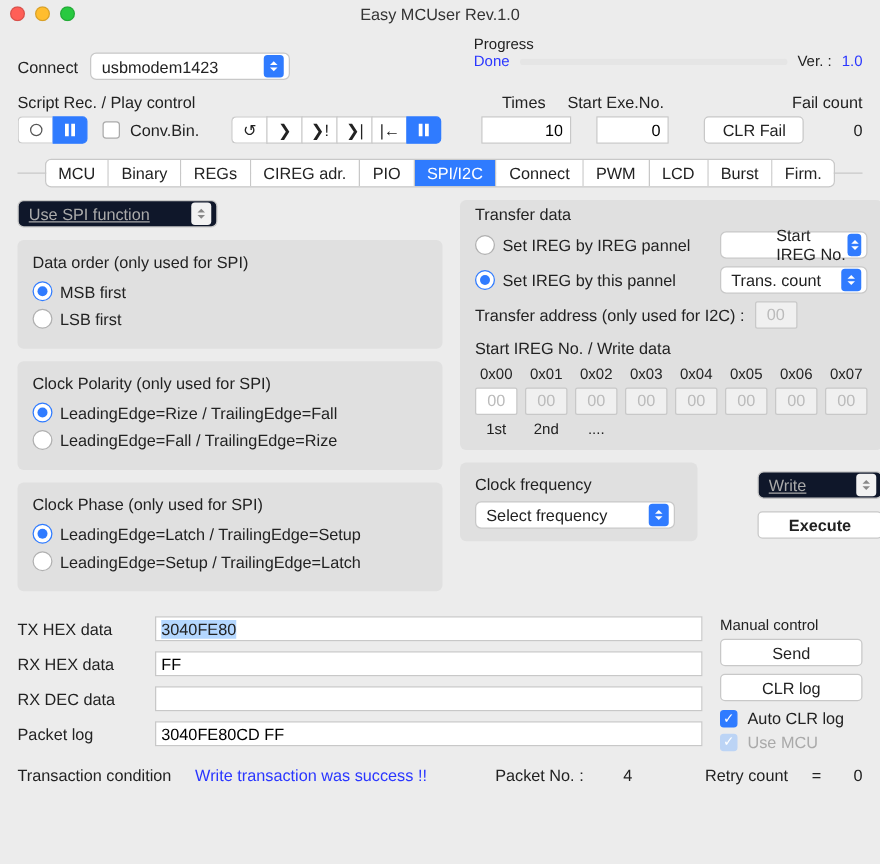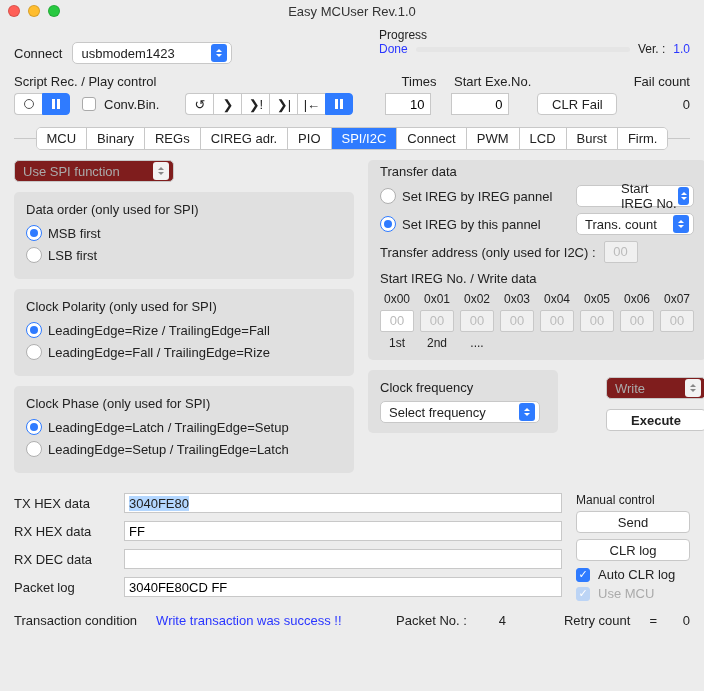--- a/index.html
+++ b/index.html
@@ -12,21 +12,21 @@
   .title { position:absolute; left:0; right:0; text-align:center; font-size:13px; color:#333; }
   .row { display:flex; align-items:center; }
   .content { padding:6px 14px 10px 14px; }
   .select { display:inline-flex; align-items:center; justify-content:space-between; background:#fff; border:1px solid #c8c8c8; border-radius:5px; height:22px; padding:0 4px 0 8px; font-size:13px; }
   .select .arrows, .arrowbtn { width:16px; height:18px; background:#2f7bff; border-radius:3px; display:flex; flex-direction:column; align-items:center; justify-content:center; }
   .select .arrows::before, .select .arrows::after, .arrowbtn::before, .arrowbtn::after { content:""; width:0; height:0; border-left:3px solid transparent; border-right:3px solid transparent; }
   .select .arrows::before, .arrowbtn::before { border-bottom:3px solid #fff; margin-bottom:2px; }
   .select .arrows::after, .arrowbtn::after { border-top:3px solid #fff; }
   .select.grey .arrows { background:#f2f2f2; }
   .select.grey .arrows::before { border-bottom-color:#888; } .select.grey .arrows::after { border-top-color:#888; }
-  .select.disabled { color:#aaa; background:#7f1d1d; }
+  .select.disabled { color:#aaa; background:#0f172a;text-decoration:underline; }
   .label { font-size:13px; }
   .progress { flex:1; height:5px; background:#e5e5e5; border-radius:3px; }
   .small { font-size:12px; }
   .btn { background:#fff; border:1px solid #c8c8c8; border-radius:4px; height:22px; display:inline-flex; align-items:center; justify-content:center; font-size:13px; cursor:default; padding:0 10px; }
   .btn.icon { width:28px; padding:0; }
   .btn.blue { background:#2f7bff; border-color:#2f7bff; color:#fff; }
   .btn.group-l { border-radius:4px 0 0 4px; border-right:none; }
   .btn.group-r { border-radius:0 4px 4px 0; }
   .input { background:#fff; border:1px solid #c8c8c8; height:22px; padding:0 6px; font-size:13px; text-align:right; }
   input.txt { background:#fff; border:1px solid #c8c8c8; height:20px; padding:0 4px; font-size:13px; font-family:inherit; }
@@ -123,21 +123,21 @@
         <div class="btn icon" style="border-radius:0;border-right:none;">❯|</div>
         <div class="btn icon" style="border-radius:0;border-right:none;">|←</div>
         <div class="btn icon blue group-r">
             <span style="display:flex;gap:2px;">
               <span style="width:3px;height:10px;background:#fff;"></span>
               <span style="width:3px;height:10px;background:#fff;"></span>
             </span>
           </div>
       </div>
       <div style="width:20px;"></div>
-      <input class="input" style="width: 46px;" value="10">
+      <input class="input" style="width: 72px;" value="10">
       <input class="input" style="width: 58px; margin-left: 14px;" value="0">
       <div style="width:16px;"></div>
       <div class="btn" style="width:80px;">CLR Fail</div>
       <span style="flex:1;"></span>
       <span>0</span>
     </div>
 
     <div class="hr-tabs row" style="justify-content:center;">
       <div class="tabs" id="tabs">
           <div class="tab">MCU</div>

